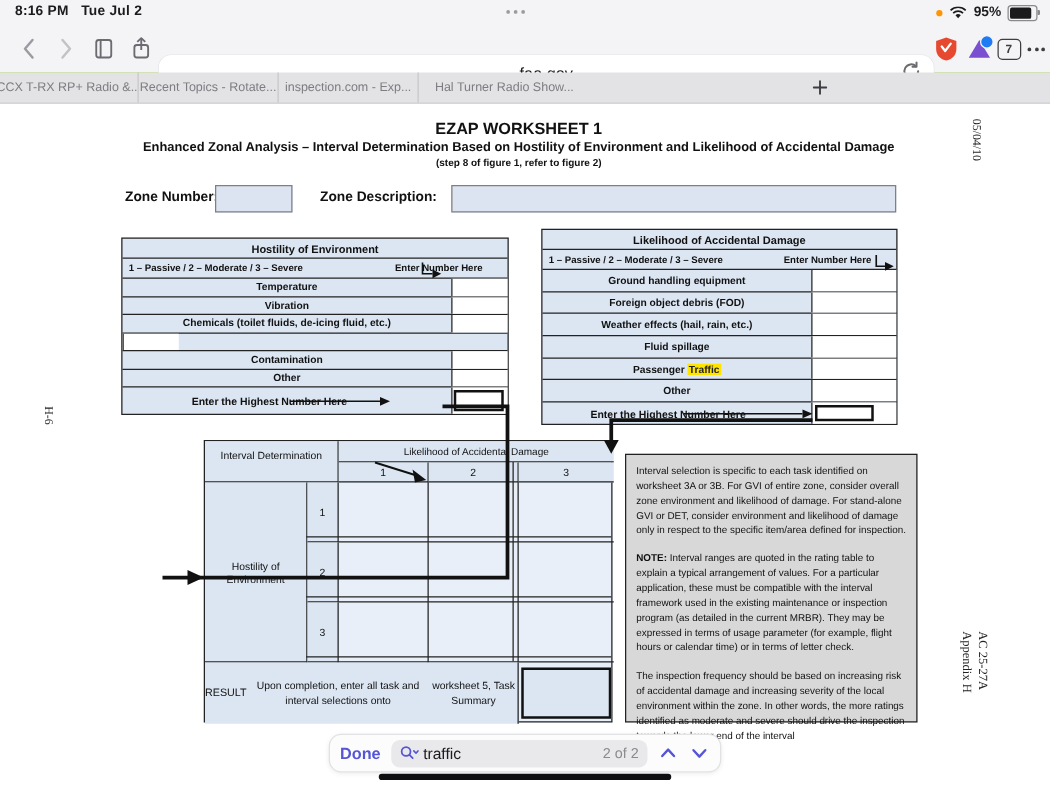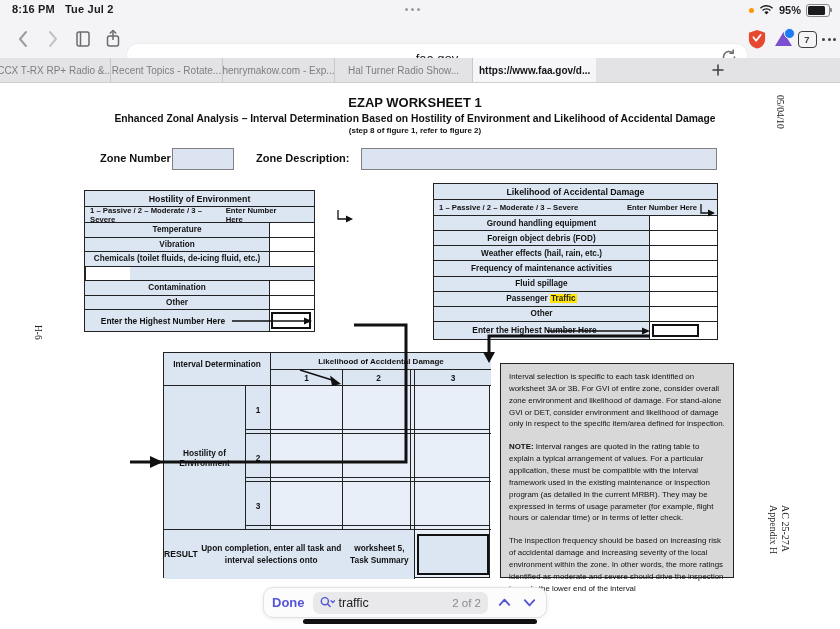--- a/index.html
+++ b/index.html
@@ -49,35 +49,35 @@
   .thead{display:flex;align-items:center;justify-content:center;font-size:8.8px;font-weight:700;color:#111;border-bottom:1px solid #222;box-sizing:border-box;}
   .tcrit{display:flex;align-items:center;justify-content:space-between;font-size:7.7px;font-weight:700;color:#111;border-bottom:1px solid #222;padding:0 20px 0 5px;box-sizing:border-box;}
   .trow{display:flex;border-bottom:1px solid #222;box-sizing:border-box;}
   .trow:last-child{border-bottom:none;}
   .tlabel{flex:1;display:flex;align-items:center;justify-content:center;font-size:8.2px;font-weight:700;color:#111;text-align:center;}
   .tnum{box-sizing:border-box;border-left:1px solid #222;background:#fff;display:flex;align-items:center;}
   .boldbox{box-sizing:border-box;border:2.4px solid #111;background:#fff;}
   mark{background:#ffe400;color:#222;padding:0 1px;}
 
   .matrix{position:absolute;left:163px;top:352px;width:327px;height:226px;display:grid;grid-template-columns:82px 25px 72px 72px 76px;grid-template-rows:17px 16px 48px 48px 48px 49px;border:1.4px solid #222;box-sizing:border-box;background:#e9eff8;}
-  .mc{box-sizing:border-box;display:flex;align-items:center;justify-content:center;font-size:8.3px;font-weight:700;color:#111;text-align:center;}
+  .mc{box-sizing:border-box;display:flex;align-items:center;justify-content:center;font-size:8.3px;font-weight:400;color:#111;text-align:center;}
   .br{border-right:1px solid #222;} .bb{border-bottom:1px solid #222;}
   .mblue{background:#dce6f2;}
   .resultbox{margin:3px 2px;flex:1;height:41px;border:2.4px solid #111;background:#dce6f2;box-sizing:border-box;}
 
   .notebox{position:absolute;left:500px;top:363px;width:234px;height:215px;background:#d8d8d8;border:1.4px solid #222;box-sizing:border-box;padding:7px 8px;font-size:7.9px;line-height:1.5;color:#111;}
   .notebox p{margin:0 0 11px 0;}
   .notebox p:last-child{margin:0;}
 
   .vtext{position:absolute;writing-mode:vertical-rl;font-family:"Liberation Serif",serif;color:#222;}
 
   .overlay{position:absolute;left:0;top:0;z-index:6;pointer-events:none;}
 
   
-  .findbar{position:absolute;left:263px;top:587px;width:284px;height:31px;background:#fcfcfd;border:1px solid #e2e2e5;border-radius:10px;box-shadow:0 1px 4px rgba(0,0,0,.08);display:flex;align-items:center;padding:0 8px;box-sizing:border-box;gap:8px;z-index:15;}
+  .findbar{position:absolute;left:263px;top:587px;width:314px;height:31px;background:#fcfcfd;border:1px solid #e2e2e5;border-radius:10px;box-shadow:0 1px 4px rgba(0,0,0,.08);display:flex;align-items:center;padding:0 8px;box-sizing:border-box;gap:8px;z-index:15;}
   .done{font-size:13px;font-weight:600;color:#5456d6;}
   .findfield{flex:1;height:22px;background:#e9e9eb;border-radius:7px;display:flex;align-items:center;padding:0 7px;gap:4px;}
   .query{font-size:12.5px;color:#1c1c1e;flex:1;}
   .matches{font-size:11.5px;color:#8a8a8f;}
   .homebar{position:absolute;left:303px;top:619px;width:234px;height:5px;border-radius:3px;background:#101012;z-index:15;}
 </style>
 </head>
 <body>
 
 <div class="screen">
@@ -164,47 +164,44 @@
   </div>
 
   <div class="tabbar">
     <div class="tab" style="width:110px">
         <span>CCX T-RX RP+ Radio &amp;...</span>
       </div>
     <div class="tab" style="width:112px">
         <span>Recent Topics - Rotate...</span>
       </div>
     <div class="tab" style="width:112px">
-        <span>henrymakow.com - Exp...</span>
+        <span>inspection.com - Exp...</span>
       </div>
     <div class="tab" style="width:138px">
         <span>Hal Turner Radio Show...</span>
-      </div>
-    <div class="tab active" style="width:124px">
-        <span>https://www.faa.gov/d...</span>
       </div>
     <div class="newtab">
         <svg width="12" height="12" viewBox="0 0 12 12">
           <path d="M6 1 V11 M1 6 H11" stroke="#3e3e42" stroke-width="1.5" stroke-linecap="round"></path>
         </svg>
       </div>
   </div>
 
   <div class="docLayer"></div>
 
   <div class="abs doc-title">EZAP WORKSHEET 1</div>
   <div class="abs doc-sub">Enhanced Zonal Analysis – Interval Determination Based on Hostility of Environment and Likelihood of Accidental Damage</div>
   <div class="abs doc-step">(step 8 of figure 1, refer to figure 2)</div>
 
   <div class="abs zone-label" style="left:100px;top:152px">Zone Number:</div>
   <div class="abs field" style="left:172px;top:148px;width:62px;height:22px"></div>
   <div class="abs zone-label" style="left:256px;top:152px">Zone Description:</div>
   <div class="abs field" style="left:361px;top:148px;width:356px;height:22px"></div>
 
-  <div class="tbl" style="left:84px;top:190px;width:231px;height:142px">
+  <div class="tbl" style="left:97px;top:190px;width:310px;height:142px">
     <div class="thead" style="height:16px">Hostility of Environment</div>
     <div class="tcrit" style="height:16px">
         <span>1 – Passive  /  2 – Moderate  /  3 – Severe</span>
         <span>Enter Number Here</span>
       </div>
     <div class="trow" style="flex:1">
         <div class="tlabel">Temperature</div>
         <div class="tnum" style="width:45px"></div>
       </div>
     <div class="trow" style="flex:1">
@@ -243,24 +240,20 @@
     <div class="trow" style="flex:1">
         <div class="tlabel">Ground handling equipment</div>
         <div class="tnum" style="width:68px"></div>
       </div>
     <div class="trow" style="flex:1">
         <div class="tlabel">Foreign object debris (FOD)</div>
         <div class="tnum" style="width:68px"></div>
       </div>
     <div class="trow" style="flex:1">
         <div class="tlabel">Weather effects (hail, rain, etc.)</div>
-        <div class="tnum" style="width:68px"></div>
-      </div>
-    <div class="trow" style="flex:1">
-        <div class="tlabel">Frequency of maintenance activities</div>
         <div class="tnum" style="width:68px"></div>
       </div>
     <div class="trow" style="flex:1">
         <div class="tlabel">Fluid spillage</div>
         <div class="tnum" style="width:68px"></div>
       </div>
     <div class="trow" style="flex:1">
         <div class="tlabel"><span>Passenger </span>&nbsp;<mark>Traffic</mark></div>
         <div class="tnum" style="width:68px"></div>
       </div>

